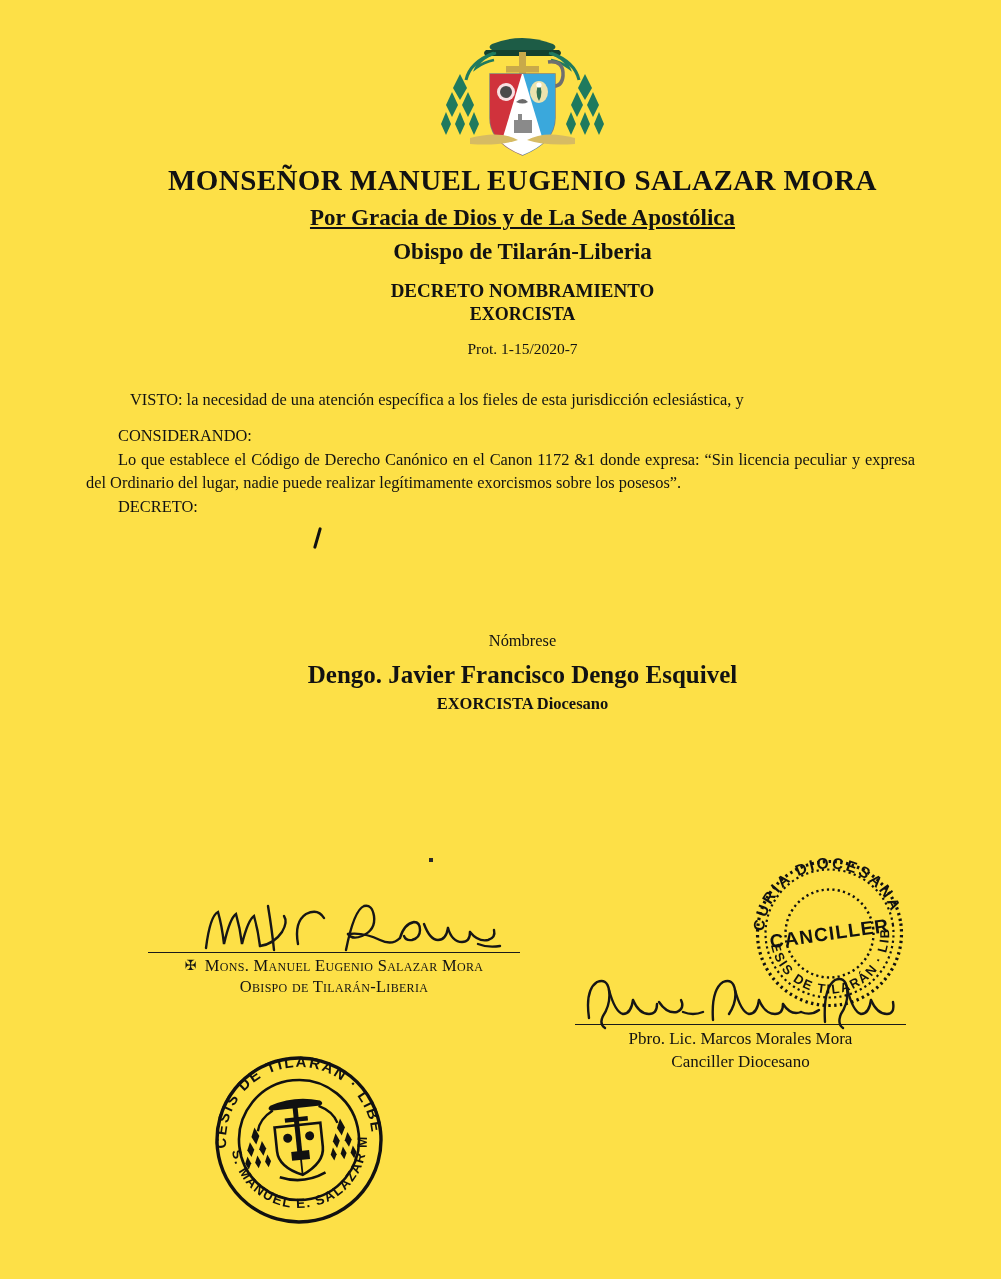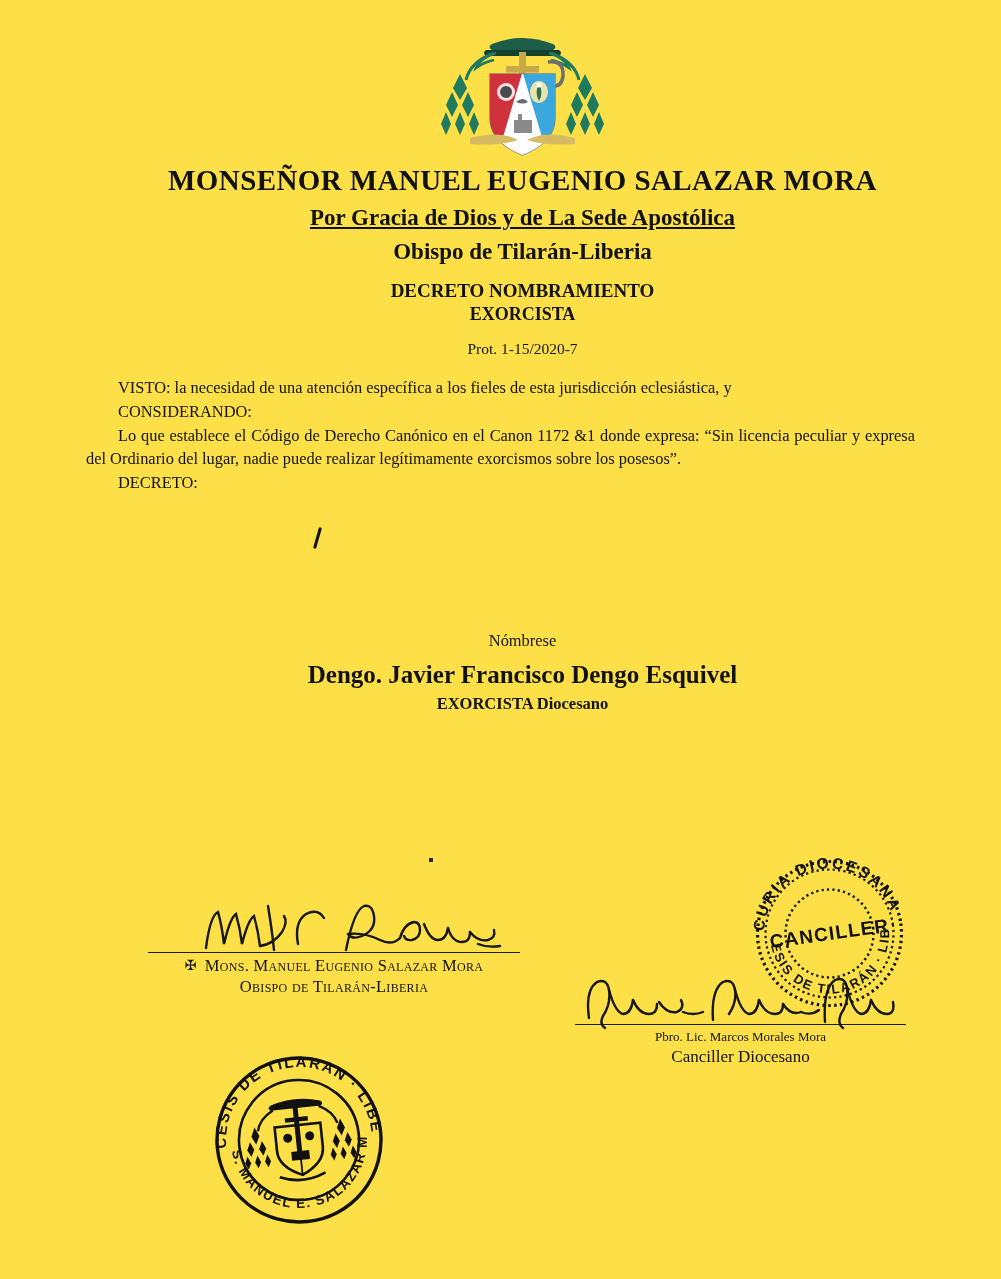--- a/index.html
+++ b/index.html
@@ -178,21 +178,21 @@
     white-space: nowrap;
   }
   .sig-title {
     font-size: 16.5px;
     font-variant: small-caps;
     letter-spacing: 0.3px;
     line-height: 1.3;
     white-space: nowrap;
   }
   .sig-name-plain {
-    font-size: 13px;
+    font-size: 17px;
     margin-top: 3px;
     line-height: 1.35;
     white-space: nowrap;
   }
   .sig-title-plain {
     font-size: 17px;
     line-height: 1.35;
     white-space: nowrap;
   }
   .cross-glyph {
@@ -279,21 +279,21 @@
     <div class="title-sub2">Obispo de Tilarán-Liberia</div>
   </div>
 
   <div class="decree-head">
     <div class="decree-line1">DECRETO NOMBRAMIENTO</div>
     <div class="decree-line2">EXORCISTA</div>
     <div class="decree-prot">Prot. 1-15/2020-7</div>
   </div>
 
   <div class="body-block">
-    <p style="margin:0" class="nowrap-label">VISTO: la necesidad de una atención específica a los fieles de esta jurisdicción eclesiástica, y</p>
+    <p style="margin:12px" class="nowrap-label">VISTO: la necesidad de una atención específica a los fieles de esta jurisdicción eclesiástica, y</p>
     <p style="margin:0" class="p-gap nowrap-label">CONSIDERANDO:</p>
     <p style="margin:0" class="p-tight p-indent">Lo que establece el Código de Derecho Canónico en el Canon 1172 &amp;1 donde expresa: “Sin licencia peculiar y expresa del Ordinario del lugar, nadie puede realizar legítimamente exorcismos sobre los posesos”.</p>
     <p style="margin:0" class="p-gap nowrap-label">DECRETO:</p>
   </div>
 
   <div class="penstroke"></div>
 
   <div class="appoint">
     <div class="appoint-verb">Nómbrese</div>
     <div class="appoint-name">Dengo. Javier Francisco Dengo Esquivel</div>

